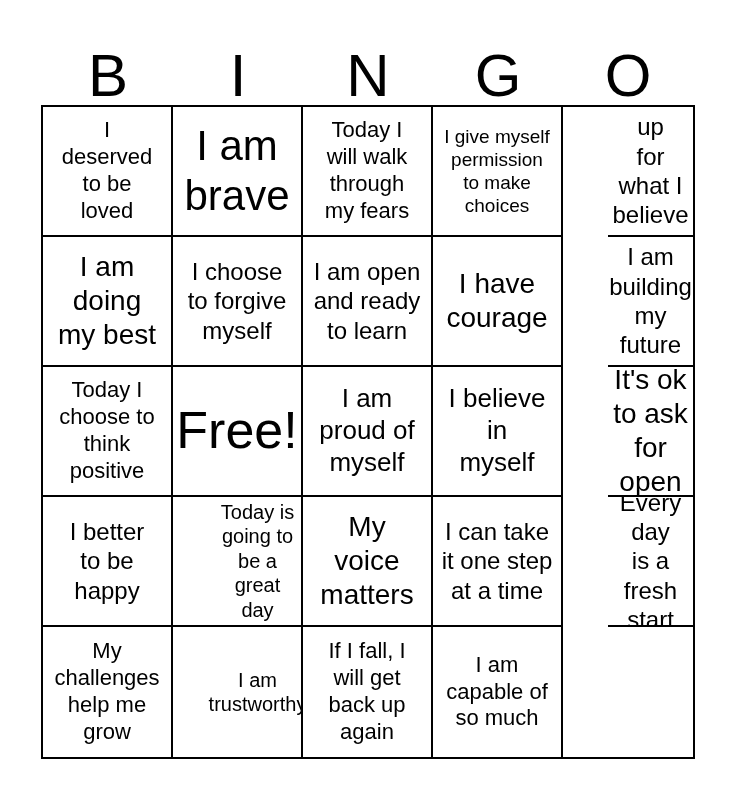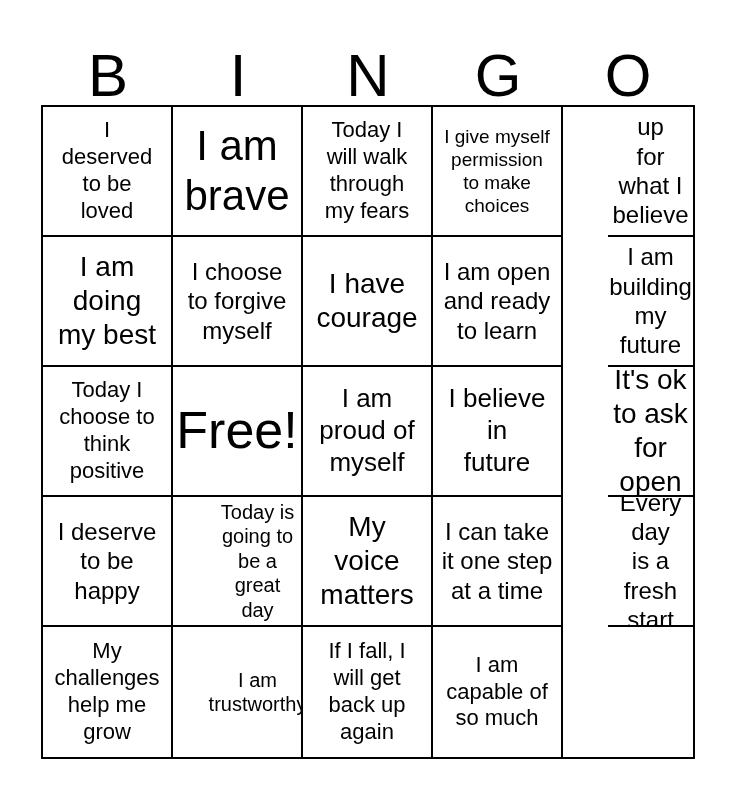--- a/index.html
+++ b/index.html
@@ -104,45 +104,45 @@
     <div class="cell s24">I stand up
 for what I
 believe in</div>
 
     <div class="cell s28">I am
 doing
 my best</div>
     <div class="cell s24">I choose
 to forgive
 myself</div>
-    <div class="cell s28">I have
-courage</div>
     <div class="cell s24">I am open
 and ready
 to learn</div>
+    <div class="cell s28">I have
+courage</div>
     <div class="cell s24">I am
 building
 my future</div>
 
     <div class="cell s22">Today I
 choose to
 think
 positive</div>
     <div class="cell s44">Free!</div>
     <div class="cell s26">I am
 proud of
 myself</div>
     <div class="cell s26">I believe
 in
-future</div>
+myself</div>
 
     <div class="cell s28">It's ok
 to ask
 for open</div>
-    <div class="cell s24">I deserve
+    <div class="cell s24">I better
 to be
 happy</div>
     <div class="cell s20">Today is
 going to
 be a great
 day</div>
     <div class="cell s28">My
 voice
 matters</div>
     <div class="cell s24">I can take

